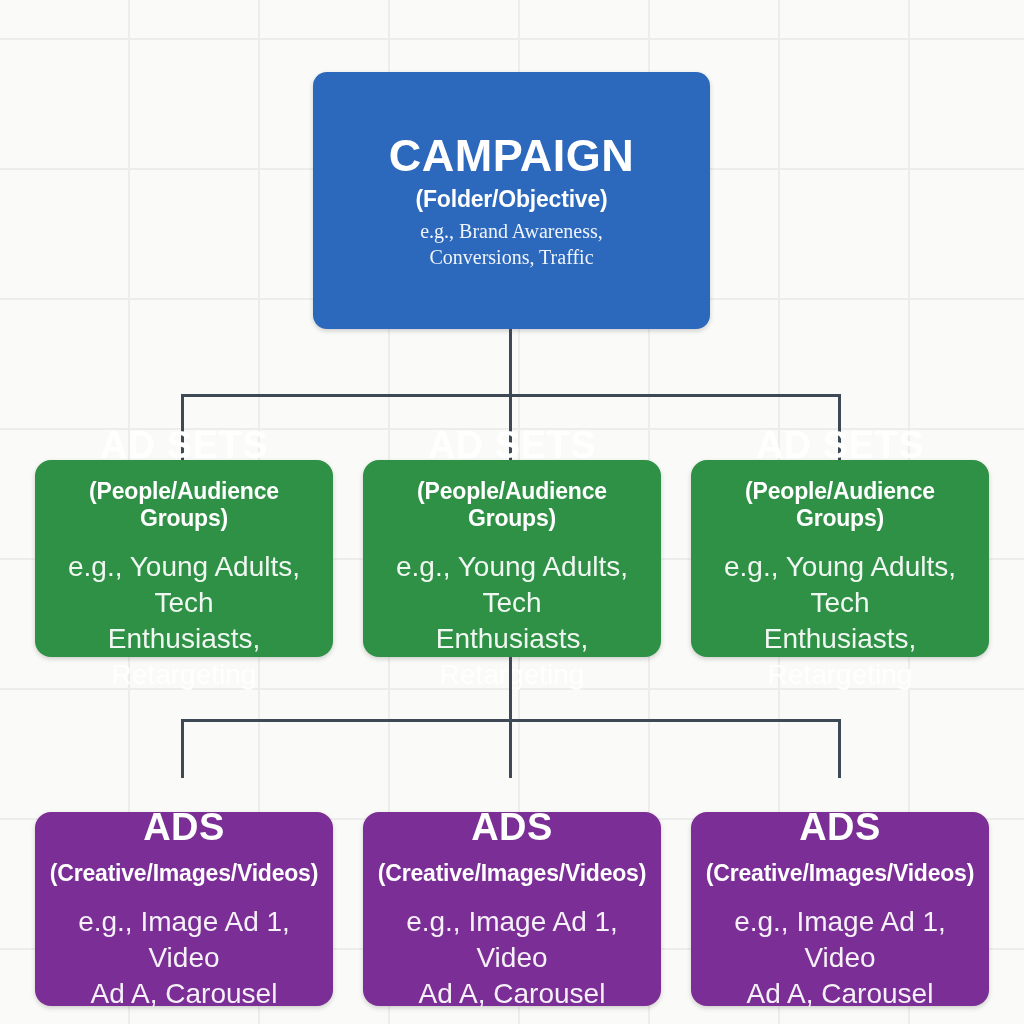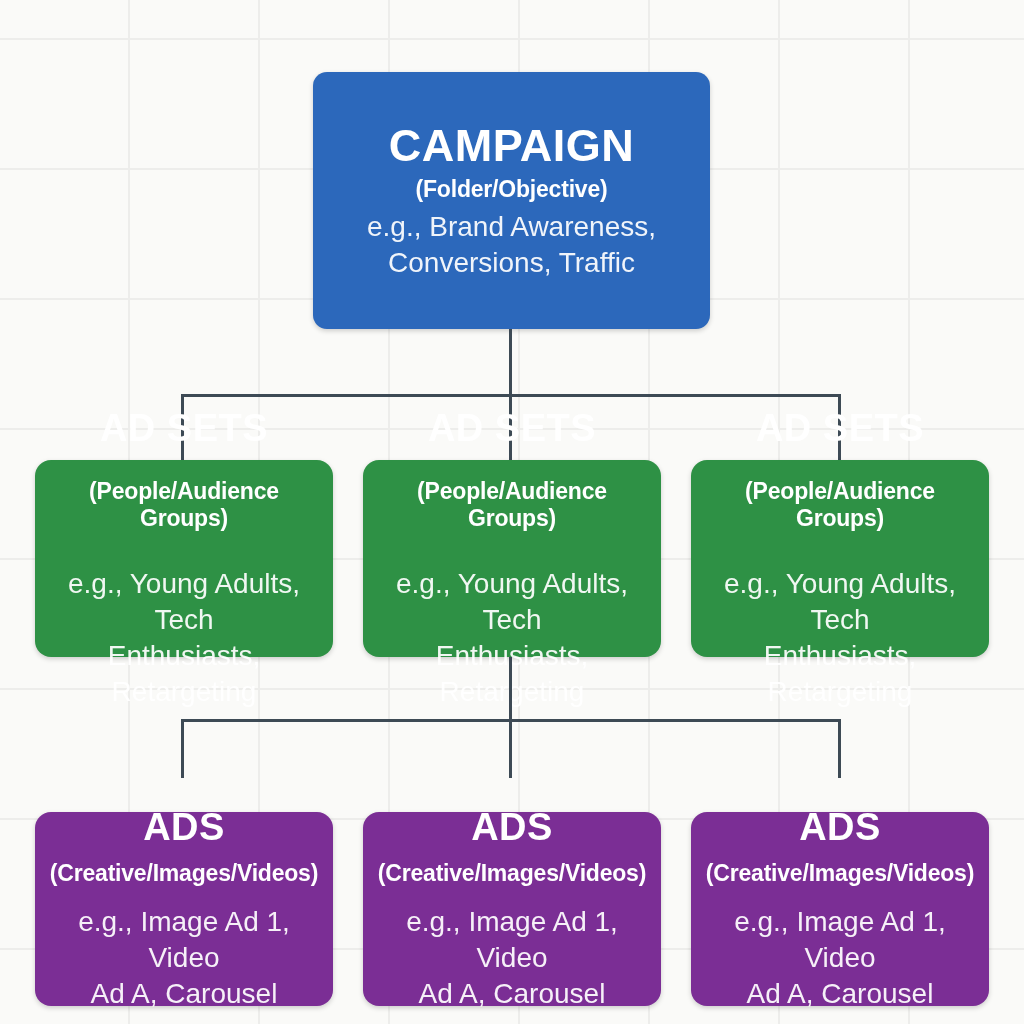--- a/index.html
+++ b/index.html
@@ -36,30 +36,30 @@
     white-space: pre-line;
     line-height: 1.28;
   }
   
   .campaign {
     left: 313px; top: 72px; width: 397px; height: 257px;
     border-radius: 14px;
   }
   .campaign .title    { font-size: 45px; }
   .campaign .subtitle { font-size: 23px; margin-top: 4px; }
-  .campaign .examples { font-size: 28px; margin-top: 6px; }
+  .campaign .examples { font-size: 20px; margin-top: 6px; font-family: Liberation Serif, serif; }
   
   .tier {
     width: 298px; height: 197px;
     border-radius: 16px;
   }
   .tier .title    { font-size: 38px; }
   .tier .subtitle { font-size: 23px; }
   .tier .examples { font-size: 28px; margin-top: 17px; }
-  .row-adsets { top: 460px; gap: 17px; }
+  .row-adsets { top: 460px; }
   .row-ads    { top: 812px; height: 194px; }
   .col-left   { left: 35px; }
   .col-mid    { left: 363px; }
   .col-right  { left: 691px; }
   
   .cline { position: absolute; background: #3d4a55; }
 </style>
 </head>
 <body>
 

